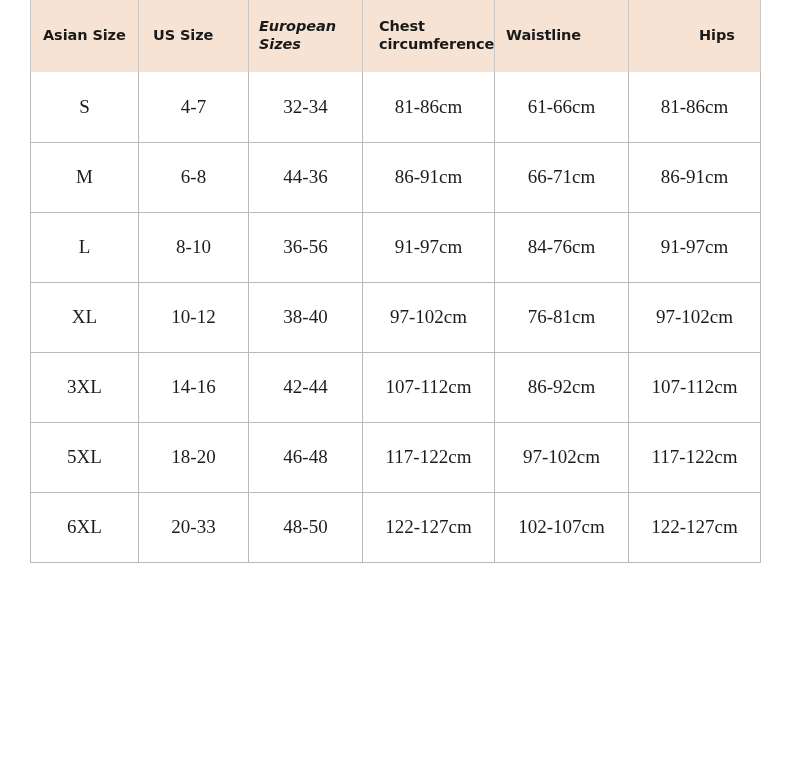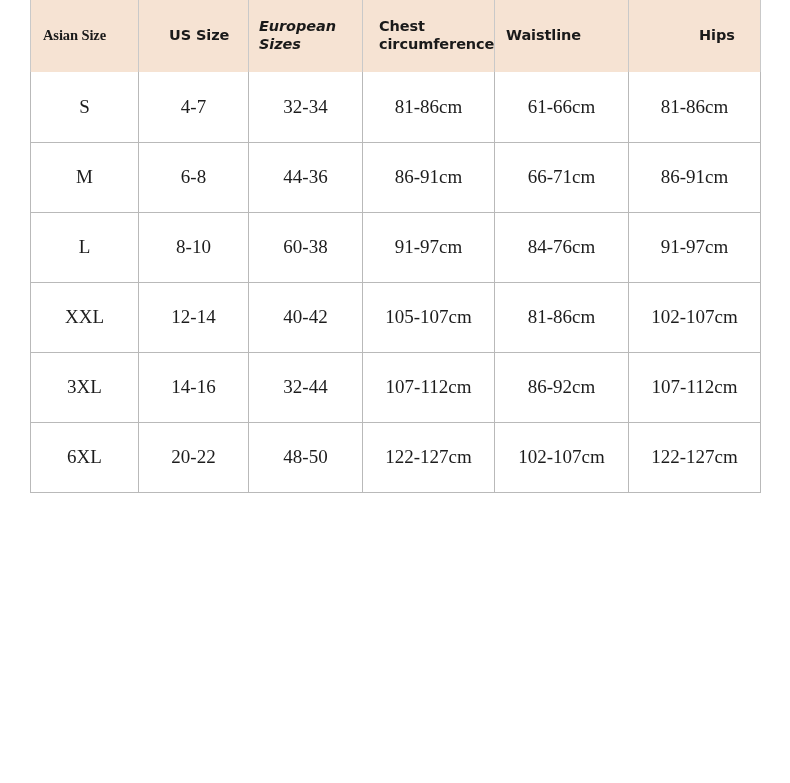--- a/index.html
+++ b/index.html
@@ -47,22 +47,22 @@
     vertical-align: middle;
     font-family: "DejaVu Sans", "Liberation Sans", sans-serif;
     font-weight: bold;
     font-size: 14.5px;
     line-height: 1.22;
     color: #1a1a1a;
     letter-spacing: -0.1px;
     box-sizing: border-box;
   }
 
-  table.size-table thead th.h-asian { padding-left: 12px; font-family: Liberation Serif, serif; }
-  table.size-table thead th.h-us    { padding-left: 30px; }
+  table.size-table thead th.h-asian { padding-left: 12px; }
+  table.size-table thead th.h-us    { padding-left: 14px; }
   table.size-table thead th.h-eu    { padding-left: 10px; font-style: italic; }
   table.size-table thead th.h-chest { padding-left: 16px; }
   table.size-table thead th.h-waist { padding-left: 11px; }
   table.size-table thead th.h-hips  { padding-left: 70px; }
 
   table.size-table tbody td {
     border: 1px solid #b9b9b9;
     height: 70px;
     padding: 0;
     text-align: center;
@@ -128,44 +128,52 @@
         <td>M</td>
         <td>6-8</td>
         <td>44-36</td>
         <td>86-91cm</td>
         <td>66-71cm</td>
         <td>86-91cm</td>
       </tr>
       <tr>
         <td>L</td>
         <td>8-10</td>
-        <td>60-38</td>
+        <td>36-56</td>
         <td>91-97cm</td>
         <td>84-76cm</td>
         <td>91-97cm</td>
       </tr>
       <tr>
-        <td>XXL</td>
-        <td>12-14</td>
-        <td>40-42</td>
-        <td>105-107cm</td>
-        <td>81-86cm</td>
-        <td>102-107cm</td>
+        <td>XL</td>
+        <td>10-12</td>
+        <td>38-40</td>
+        <td>97-102cm</td>
+        <td>76-81cm</td>
+        <td>97-102cm</td>
       </tr>
       <tr>
         <td>3XL</td>
         <td>14-16</td>
-        <td>32-44</td>
+        <td>42-44</td>
         <td>107-112cm</td>
         <td>86-92cm</td>
         <td>107-112cm</td>
       </tr>
       <tr>
+        <td>5XL</td>
+        <td>18-20</td>
+        <td>46-48</td>
+        <td>117-122cm</td>
+        <td>97-102cm</td>
+        <td>117-122cm</td>
+      </tr>
+      <tr>
         <td>6XL</td>
-        <td>20-22</td>
+        <td>20-33</td>
         <td>48-50</td>
         <td>122-127cm</td>
         <td>102-107cm</td>
         <td>122-127cm</td>
       </tr>
     </tbody>
   </table>
 </div>
 
 </body></html>

